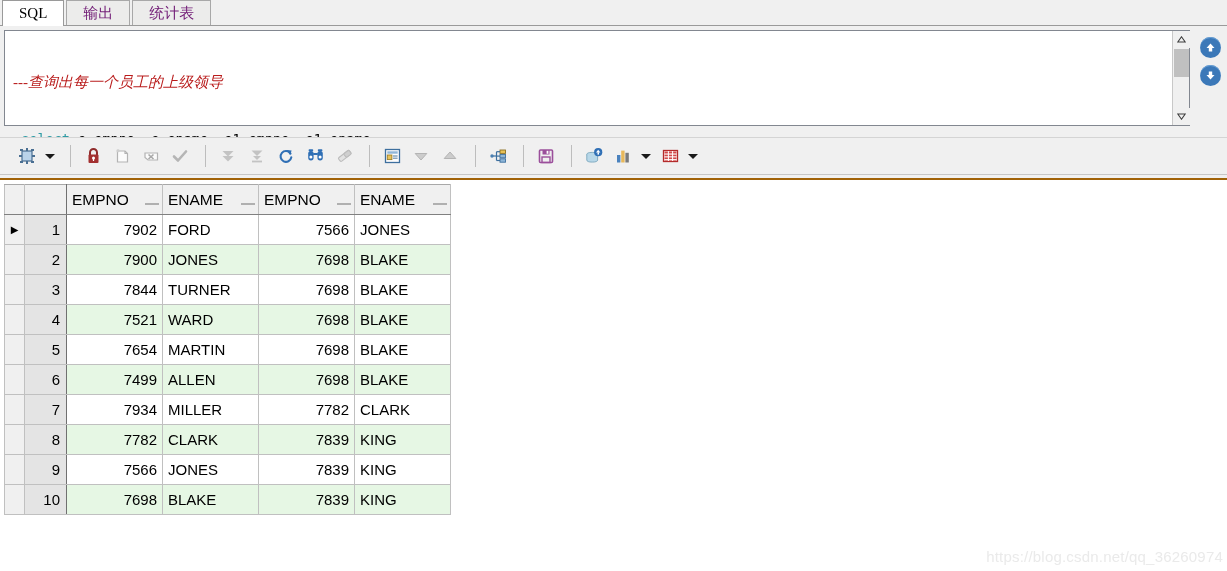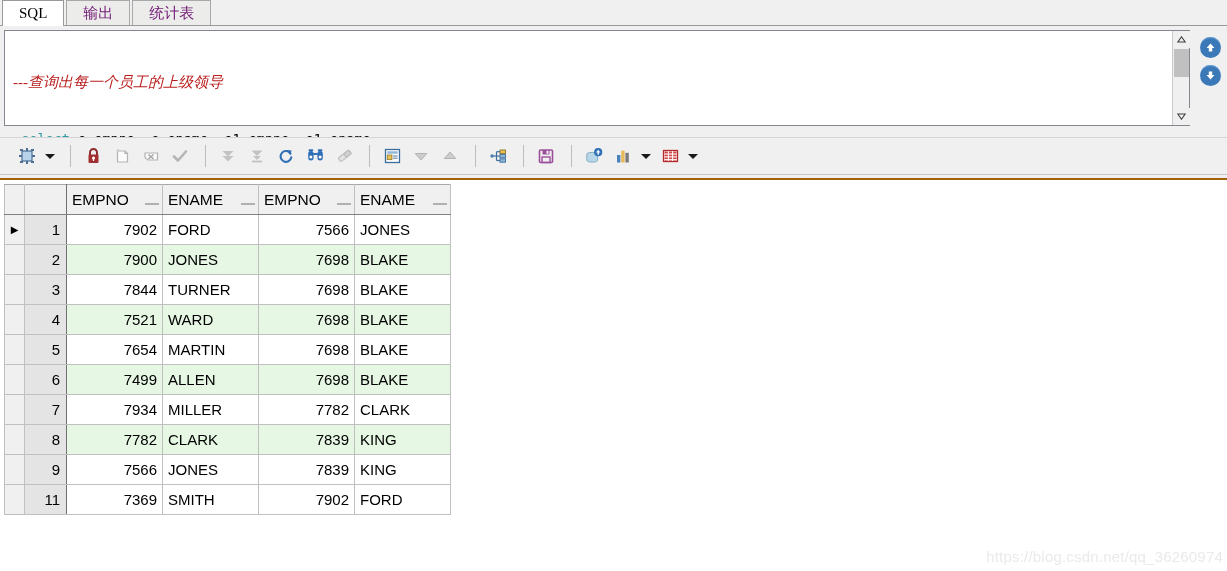--- a/index.html
+++ b/index.html
@@ -550,27 +550,27 @@
             <td class="txt">KING</td>
           </tr>
           <tr>
             <td class="rowmark"></td>
             <td class="rownum">9</td>
             <td class="num">7566</td>
             <td class="txt">JONES</td>
             <td class="num">7839</td>
             <td class="txt">KING</td>
           </tr>
-          <tr>
-            <td class="rowmark"></td>
-            <td class="rownum">11</td>
-            <td class="num">7369</td>
-            <td class="txt">SMITH</td>
-            <td class="num">7902</td>
-            <td class="txt">FORD</td>
+          <tr class="alt">
+            <td class="rowmark"></td>
+            <td class="rownum">10</td>
+            <td class="num">7698</td>
+            <td class="txt">BLAKE</td>
+            <td class="num">7839</td>
+            <td class="txt">KING</td>
           </tr>
         </tbody>
     </table>
 
     <div class="watermark">https://blog.csdn.net/qq_36260974</div>
 
   </div>
 
 </div>
 

